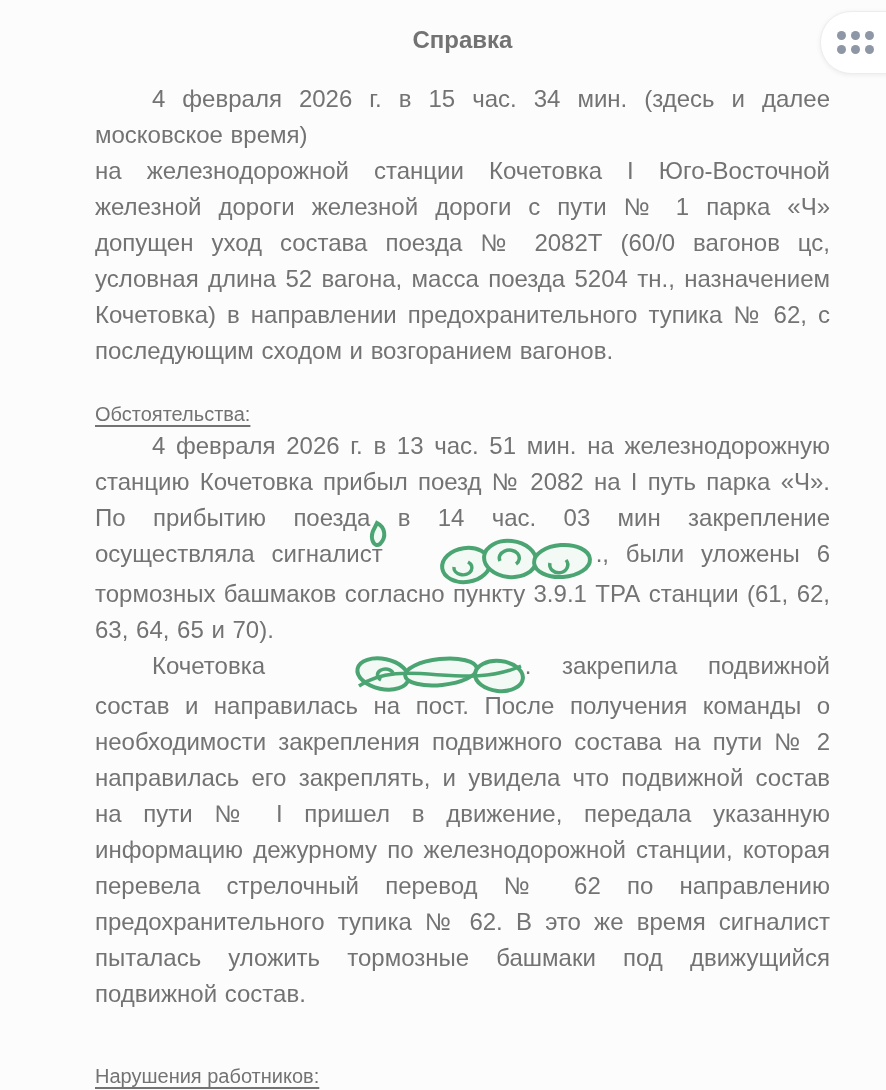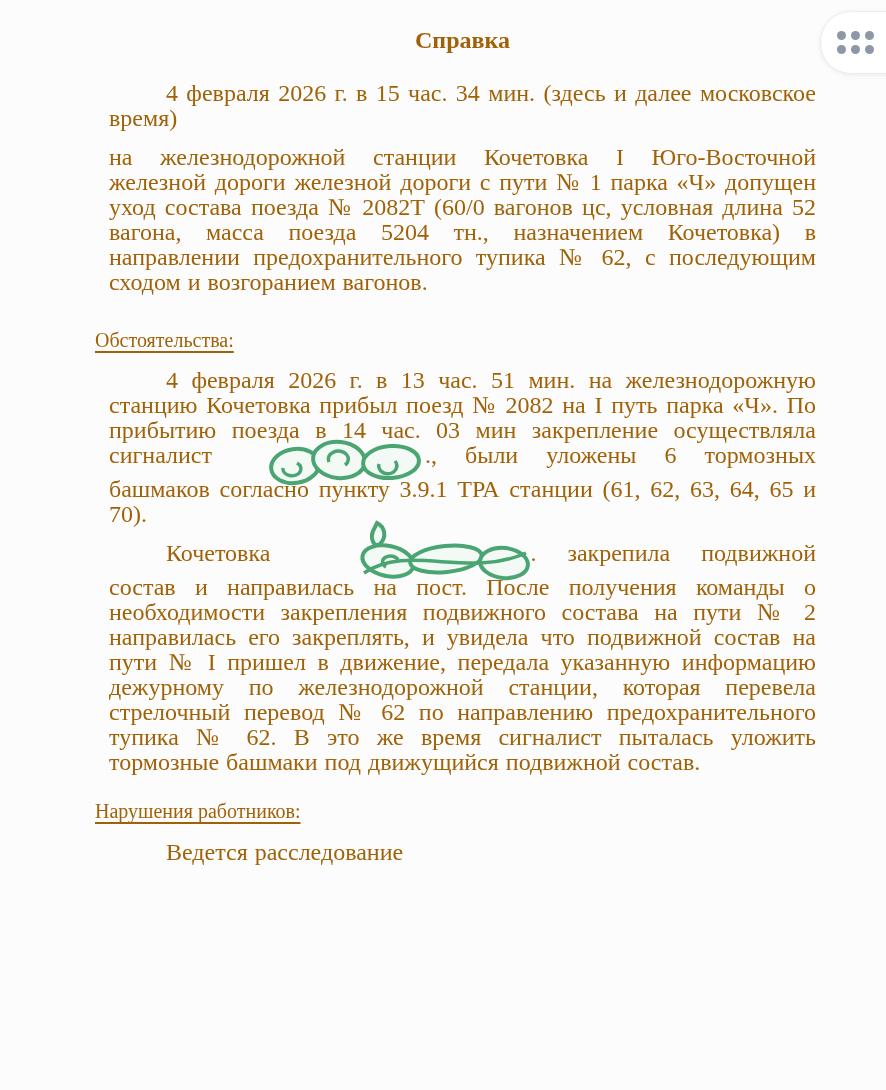--- a/index.html
+++ b/index.html
@@ -1,53 +1,53 @@
 <!DOCTYPE html>
 <html><head>
 <meta charset="utf-8">
 <style>
   html,body{margin:0;padding:0;}
   .page{
     position:relative;
     width:886px;height:1090px;
     background:#fcfcfc;
     overflow:hidden;
-    font-family:Liberation Serif, serif;
-    color:#a16207;
+    font-family:Liberation Sans, sans-serif;
+    color:#737373;
   }
   .content{
     margin-left:95px;
     width:735px;
     padding-top:26px;
   }
   .title{
     text-align:center;
     font-weight:bold;
     font-size:24px;
     line-height:28.5px;
   }
   .para{
-    margin:14px;
+    margin:0;
     font-size:24px;
-    line-height:25px;
+    line-height:36px;
     text-align:justify;
     word-spacing:1px;
   }
   .indent{ text-indent:57px; }
   .first-para{ margin-top:26px; }
   .section{
     margin:31px 0 0 0;
     font-size:20px;
     line-height:28.5px;
     font-weight:normal;
     text-decoration:underline;
     text-underline-offset:4px;
     text-decoration-thickness:1.5px;
   }
-  .section--violations{ margin-top:22px; }
+  .section--violations{ margin-top:50px; }
   .scribble{
     display:inline-block;
     position:relative;
   }
   .scribble svg{
     vertical-align:-14px;
     margin:-20px -2px -12px -2px;
     overflow:visible;
   }
   .scribble-mark{

